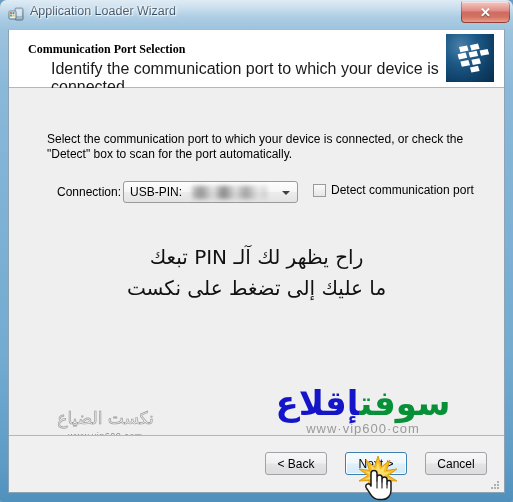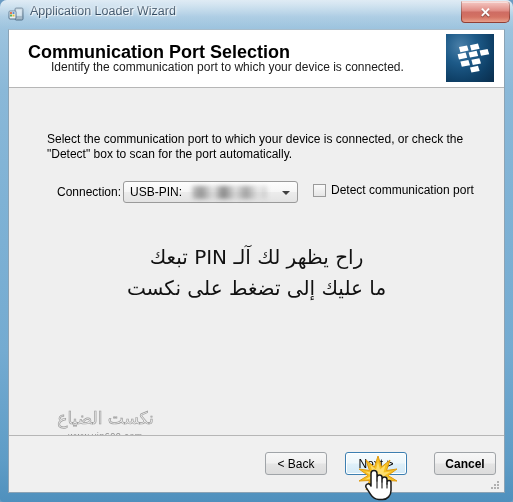--- a/index.html
+++ b/index.html
@@ -99,28 +99,29 @@
     position: absolute;
     left: 0; top: 0;
     width: 495px; height: 58px;
     background: #ffffff;
     border-bottom: 1px solid #b6b6b6;
     box-sizing: border-box;
   }
   #header-title {
     position: absolute;
     left: 19px; top: 12px;
-    font-size: 18px;
+    font-size: 12px;
     font-weight: bold;
     color: #000000;
+    font-family: Liberation Serif, serif;
   }
   #header-sub {
     position: absolute;
     left: 42px; top: 30px;
-    font-size: 12px;
+    font-size: 16px;
     color: #1a1a1a;
   }
   #bb-logo {
     position: absolute;
     right: 10px; top: 4px;
     width: 48px; height: 48px;
     background: radial-gradient(ellipse at 30% 25%, #4a7fa8 0%, #1d5a88 35%, #0e3f66 70%, #0a2d4c 100%);
   }
   #bb-logo svg { display: block; }
 
@@ -293,21 +294,21 @@
     cursor: pointer;
     font-family: "Liberation Sans", sans-serif;
   }
   #btn-back { left: 256px; }
   #btn-next {
     left: 336px;
     border: 1px solid #3c7fb1;
     box-shadow: inset 0 0 0 1px #ffffff;
     background: linear-gradient(180deg, #f6fbfd 0%, #eef7fb 48%, #dff0f9 52%, #d3e9f6 100%);
   }
-  #btn-cancel { left: 425px; font-weight: bold; }
+  #btn-cancel { left: 416px; }
 
   #resize-grip {
     position: absolute;
     right: 3px; bottom: 3px;
     width: 12px; height: 12px;
   }
 
   
   #click-burst {
     position: absolute;
@@ -385,20 +386,24 @@
       </div>
 
       <div id="instruction">
         <div>Select the communication port to which your device is connected, or check the</div>
         <div>"Detect" box to scan for the port automatically.</div>
       </div>
 
       <div class="ar-line" id="ar2">ما عليك إلى تضغط على نكست</div>
       <div class="ar-line" id="ar1">راح يظهر لك آلـ PIN تبعك</div>
 
+      <div id="wm-right">
+        <div class="wm-main"><span class="wm-green">سوفت</span><span class="wm-blue">إقلاع</span></div>
+        <div class="wm-url">www·vip600·com</div>
+      </div>
 
       <div id="wm-left">
         <div class="wm-main">نكست الضياع</div>
         <div class="wm-url">www.vip600.com</div>
       </div>
 
     </div>
 
     <div id="buttonbar">
       <div class="btn" id="btn-back">&lt; Back</div>

